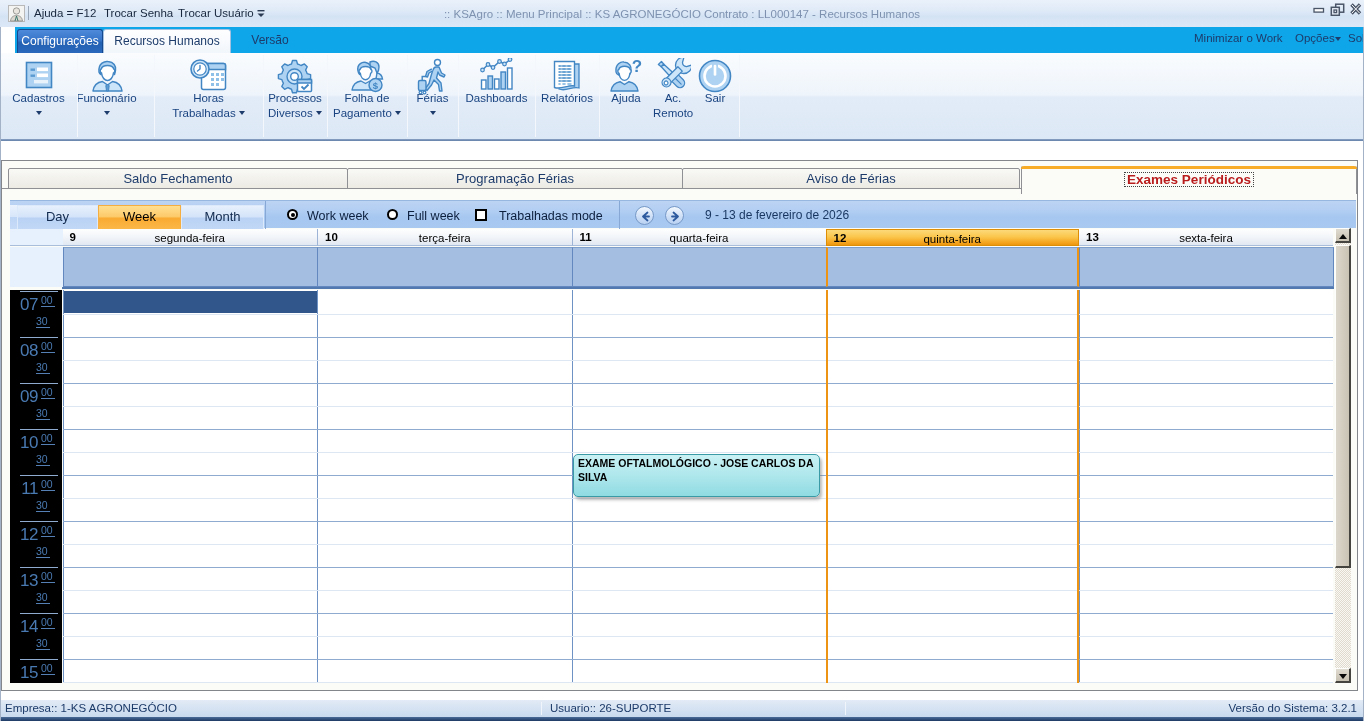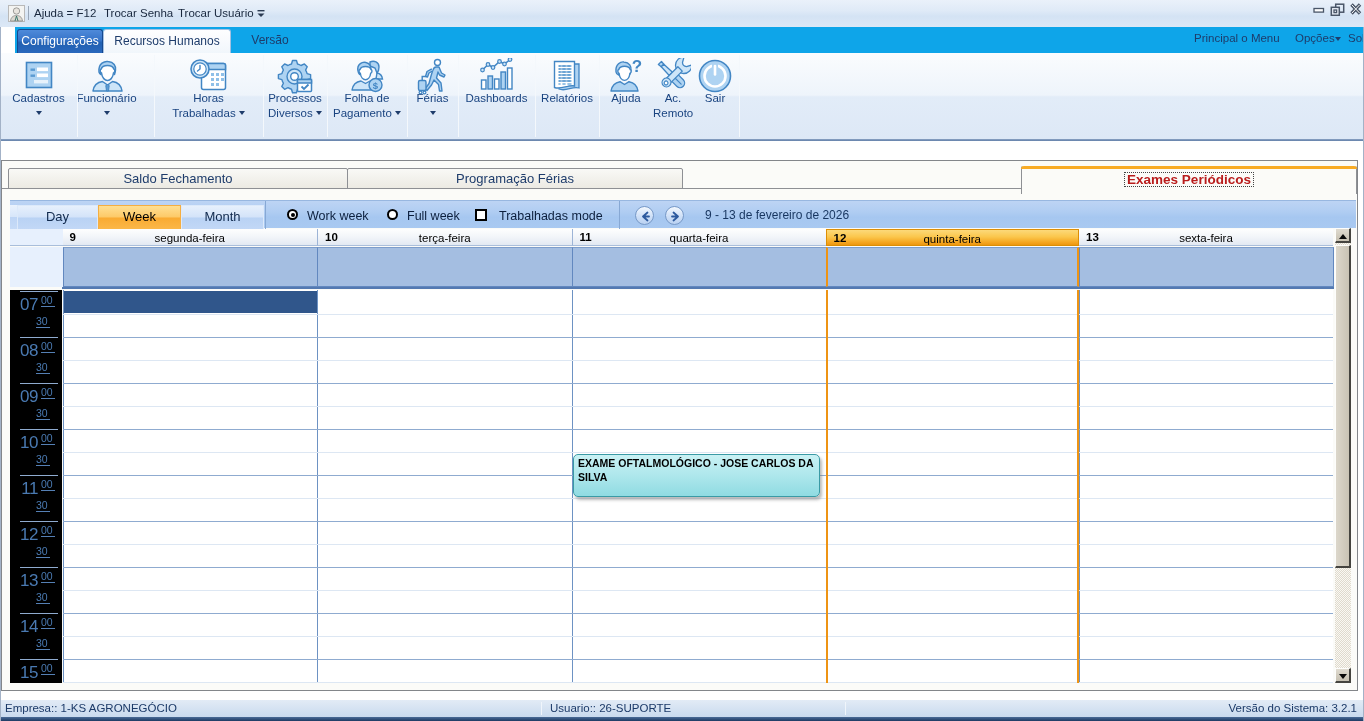--- a/index.html
+++ b/index.html
@@ -118,35 +118,36 @@
     <path d="M8.5 11 L7 16 M8.5 11 L10 16" stroke="#2e6e64" stroke-width="0.9" fill="none"></path>
   </svg>
   <div class="abs" style="left:28px; top:6px; width:1px; height:14px; background:#9aa7b8;"></div>
   <div class="abs" style="left:34px; top:7px; font-size:11.5px; color:#18273d;">Ajuda = F12</div>
     <div class="abs" style="left:104px; top:7px; font-size:11.5px; color:#18273d;">Trocar Senha</div>
     <div class="abs" style="left:178px; top:7px; font-size:11.5px; color:#18273d;">Trocar Usuário</div>
   <svg class="abs" style="left:256px; top:10px;" width="10" height="8" viewBox="0 0 10 8">
     <rect x="1.5" y="0" width="7" height="1.4" fill="#2a3a52"></rect>
     <path d="M1.5 3.5 L8.5 3.5 L5 7 Z" fill="#2a3a52"></path>
   </svg>
+  <div class="abs" id="ttitle">:: KSAgro :: Menu Principal :: KS AGRONEGÓCIO Contrato : LL000147 - Recursos Humanos</div>
   <svg class="abs" style="left:1311px; top:3px;" width="52" height="13" viewBox="0 0 52 13">
 <rect x="3" y="5.5" width="9.5" height="3.6" fill="#fdfdfd" stroke="#4a5668" stroke-width="1.3"></rect>
 <rect x="24.7" y="1.2" width="8" height="8" fill="none" stroke="#4a5668" stroke-width="1.5"></rect>
 <rect x="20.3" y="4.3" width="8" height="8" fill="#e8eef6" stroke="#4a5668" stroke-width="1.5"></rect>
 <rect x="23" y="7" width="2.6" height="2.6" fill="none" stroke="#4a5668" stroke-width="1.3"></rect>
 <path d="M40.5 1.5 L49 10.5 M49 1.5 L40.5 10.5" stroke="#4a5668" stroke-width="3.4"></path>
 <path d="M40.9 1.9 L48.6 10.1 M48.6 1.9 L40.9 10.1" stroke="#fdfdfd" stroke-width="1"></path>
 </svg>
 </div>
 
 <div class="abs" id="tabrow">
   <div id="apptab">Configurações</div>
   <div id="activetab">Recursos Humanos</div>
   <div id="modtab">Versão</div>
-  <div class="abs" style="left:1179px; top:5px; font-size:11.5px; color:#1e3c6b;">Principal o Menu</div>
+  <div class="abs" style="left:1179px; top:5px; font-size:11.5px; color:#1e3c6b;">Minimizar o Work</div>
     <div class="abs" style="left:1280px; top:5px; font-size:11.5px; color:#1e3c6b;">Opções</div>
     <div class="abs" style="left:1320px; top:10px; width:0; height:0; border-left:3.5px solid transparent; border-right:3.5px solid transparent; border-top:4px solid #1e3c6b;"></div>
     <div class="abs" style="left:1333px; top:5px; font-size:11.5px; color:#1e3c6b;">Sobre</div>
 </div>
 
 <div class="abs" id="ribbon">
 
   <div class="rbtn" style="left:0px; width:77px;">
       <svg width="34" height="34" viewBox="0 0 34 34">
 <rect x="4.5" y="4.5" width="25" height="25" fill="#aed3f2" stroke="#4286c4" stroke-width="1.6"></rect>
@@ -301,20 +302,21 @@
 <div class="rsep" style="left:535px;"></div>
 <div class="rsep" style="left:599px;"></div>
 <div class="rsep" style="left:739px;"></div>
 </div>
 <div class="abs" id="ribbonline"></div>
 
 <div class="abs" id="panel">
   <div id="ptabline"></div>
   <div class="ptab" style="left:6px; width:340px;">Saldo Fechamento</div>
   <div class="ptab" style="left:345px; width:336px;">Programação Férias</div>
+  <div class="ptab" style="left:680px; width:338px;">Aviso de Férias</div>
   <div id="ptab4"><div id="ptab4top"></div><span>Exames Periódicos</span></div>
 
   <div id="sched">
     <div id="stoolbar">
 <div style="position:absolute; left:0; top:4px; width:7px; height:24px; background:linear-gradient(#eaf2fd 0%, #d7e6fa 49%, #bed5f5 51%, #c6dbf7 100%);"></div>
 <div class="vmbtn" style="left:7px; width:81px;">Day</div>
 <div class="vmbtn" id="vmweek" style="left:88px; width:83px;">Week</div>
 <div class="vmbtn" style="left:171px; width:83px;">Month</div>
 <div class="tsep" style="left:254.5px;"></div>
 <div class="tsep" style="left:609px;"></div>

